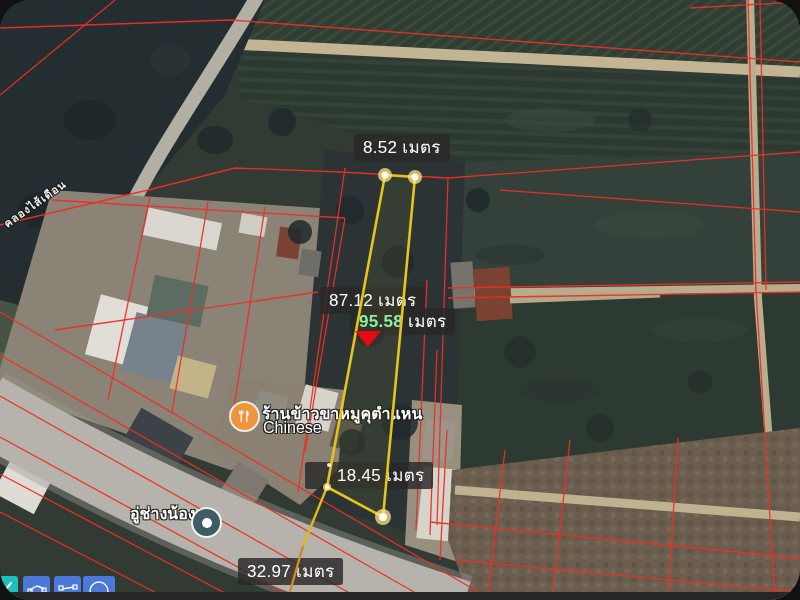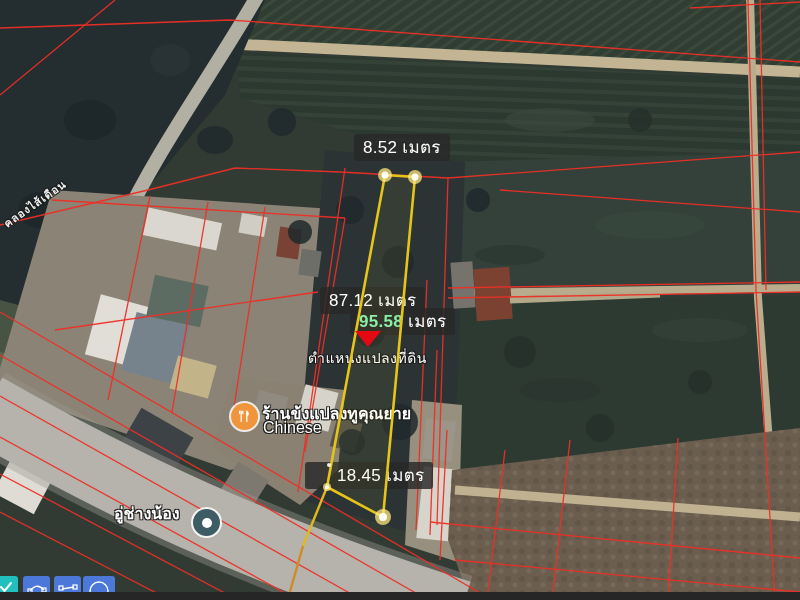--- a/index.html
+++ b/index.html
@@ -1,18 +1,18 @@
 <!DOCTYPE html>
 <html><head>
 <meta charset="utf-8">
 <style>
   html,body{margin:0;padding:0;background:#111;}
   .screen{
     position:relative;width:800px;height:600px;overflow:hidden;
-    background:#313b34;font-family:"Liberation Sans",sans-serif;
+    background:#313b34;font-family:"Liberation Sans",sans-serif;border-radius:31px;
     -webkit-font-smoothing:antialiased;
   }
   .layer{position:absolute;left:0;top:0;width:800px;height:600px;}
   svg{display:block;}
   
   .mlabel{
     position:absolute;z-index:5;background:rgba(40,40,40,.82);color:#fff;
     font-size:17px;line-height:1;padding:5px 9px;border-radius:3px;white-space:nowrap;
     letter-spacing:.3px;
   }
@@ -205,22 +205,24 @@
   </div>
   <div class="mlabel" style="left:320px;top:287px;">
     <span>87.12</span>&nbsp;<span>เมตร</span>
   </div>
   <div class="mlabel" style="left:350px;top:308px;">
     <span class="red">95.58</span>&nbsp;<span>เมตร</span>
   </div>
   <div class="mlabel" style="left:305px;top:462px;padding-left:32px;">
     <span>18.45</span>&nbsp;<span>เมตร</span>
   </div>
-
-  <div class="otext plotloc" style="left:308px;top:347px;">ตำแหน่งแปลงที่ดิน</div>
+  <div class="mlabel" style="left:238px;top:558px;">
+    <span>32.97</span>&nbsp;<span>เมตร</span>
+  </div>
+
   <div class="otext canal" style="left:10px;top:214px;">คลองไส้เดือน</div>
 
   <svg class="layer" style="z-index:7;pointer-events:none" width="800" height="600" viewBox="0 0 800 600">
     <polygon points="385,175 415,177 383,517 327,487" fill="rgba(240,215,50,0.06)" stroke="#e5c41c" stroke-width="2.6"></polygon>
     <path d="M327,487 L303,546" stroke="#e0b91f" stroke-width="2.4" fill="none"></path>
     <path d="M303,546 L287,602" stroke="#d08a28" stroke-width="2.4" fill="none"></path>
     <g>
       <circle cx="385" cy="175" r="7" fill="#ffe87d" opacity="0.75"></circle>
       <circle cx="385" cy="175" r="3.5" fill="#fffef5"></circle>
     </g>
@@ -240,27 +242,27 @@
   </svg>
 
   <div class="pointer" style="left:355px;top:331px;"></div>
 
   <div class="pin pin-restaurant" style="left:231px;top:403px;">
     <svg width="13" height="13" viewBox="0 0 13 13">
       <path d="M3.2,1.2 V5 M1.6,1.2 V3.6 M4.8,1.2 V3.6 M3.2,5 V11.5" stroke="#fff" stroke-width="1.3" fill="none" stroke-linecap="round"></path>
       <path d="M8.8,1.2 C10.6,2.4 10.6,5 8.8,6 V11.5 M8.8,1.2 V6" stroke="#fff" stroke-width="1.3" fill="none" stroke-linecap="round"></path>
     </svg>
   </div>
-  <div class="otext poi-title" style="left:262px;top:401px;">ร้านข้งแปลงทูคุณยาย</div>
+  <div class="otext poi-title" style="left:262px;top:401px;">ร้านข้าวขาหมูคุตำแหน</div>
   <div class="otext poi-sub" style="left:263px;top:419px;">Chinese</div>
 
   <div class="pin pin-shop" style="left:193px;top:509px;">
     <span class="dot"></span>
   </div>
-  <div class="otext poi-title" style="left:114px;top:501px;">อู่ช่างน้อง</div>
+  <div class="otext poi-title" style="left:130px;top:501px;">อู่ช่างน้อง</div>
 
   <div class="toolbar-btn btn-teal" style="left:-6px;width:24px;">
     <svg width="14" height="12" viewBox="0 0 14 12">
       <path d="M2,6 L5.5,10 L12,2" stroke="#fff" stroke-width="2" fill="none" stroke-linecap="round"></path>
     </svg>
   </div>
   <div class="toolbar-btn btn-blue" style="left:23px;width:27px;">
     <svg width="20" height="13" viewBox="0 0 20 13">
       <path d="M3,10 Q10,1 17,9" stroke="#fff" stroke-width="1.4" fill="none"></path>
       <rect x="1" y="8" width="4" height="4" fill="none" stroke="#fff" stroke-width="1.2"></rect>

